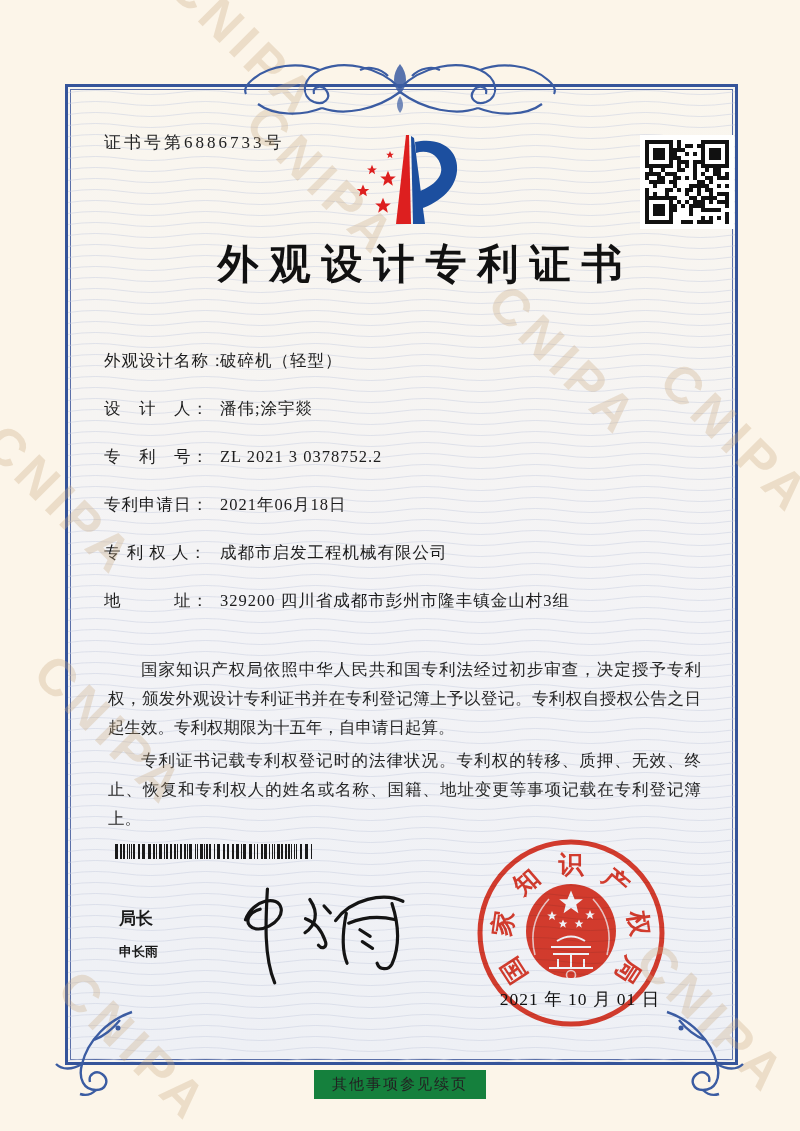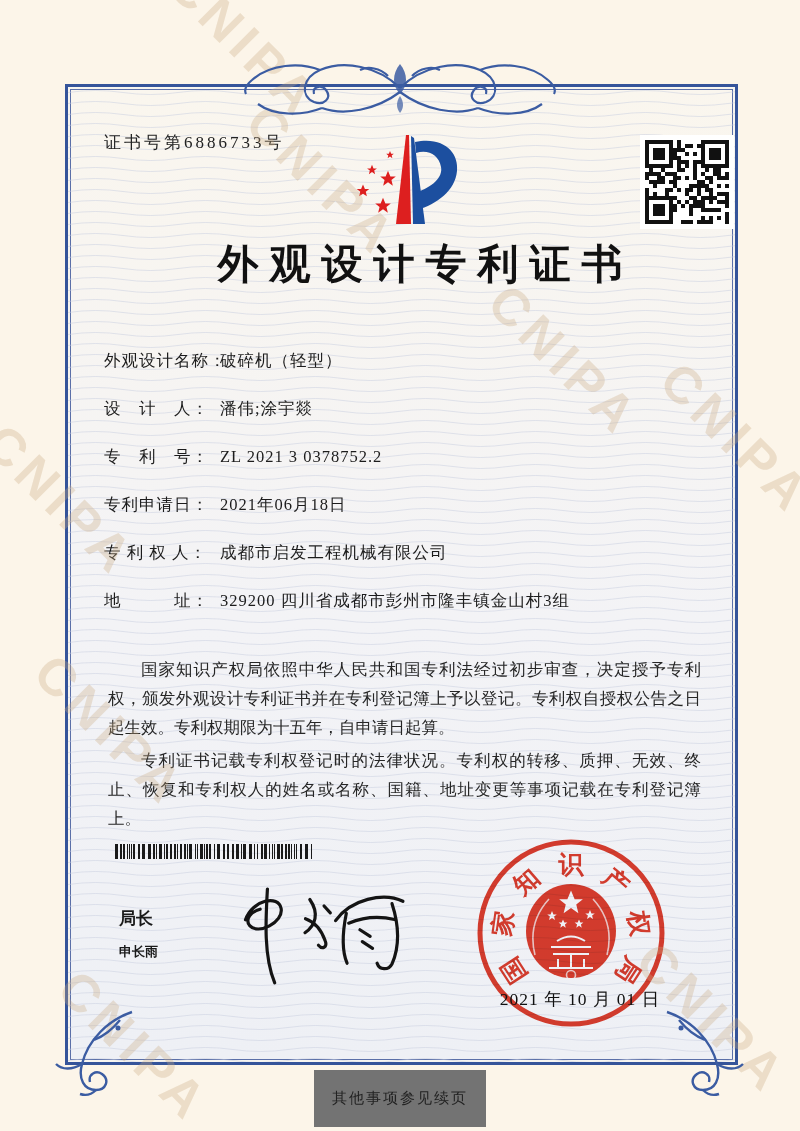--- a/index.html
+++ b/index.html
@@ -54,21 +54,21 @@
             font-family:"Liberation Sans","DejaVu Sans",sans-serif;color:#1a1a1a;}
   .signature{left:160px;top:792px;}
   
   .seal{left:405px;top:748px;opacity:.93;mix-blend-mode:multiply;}
   .seal-date{left:424px;top:884px;width:176px;text-align:center;
              font-size:17.5px;letter-spacing:1px;color:#101010;z-index:6;margin-top:16px;}
   
   .page-info{left:0;top:944px;width:100%;text-align:center;
              font-size:14px;letter-spacing:3px;color:#222;}
   .footer-note{position:absolute;left:0;top:1070px;width:100%;text-align:center;z-index:4;}
-  .footer-note span{display:inline-block;background:#737373;padding:19px 18px;
+  .footer-note span{display:inline-block;background:#15803d;padding:5px 18px;
                     font-size:15px;letter-spacing:2px;color:#222;}
   
   .ornament-top{position:absolute;left:240px;top:58px;z-index:4;}
   .flourish{position:absolute;z-index:4;}
   .flourish.bl{left:46px;top:1006px;}
   .flourish.br{left:661px;top:1006px;transform:scaleX(-1);}
 </style>
 </head>
 <body>
 

